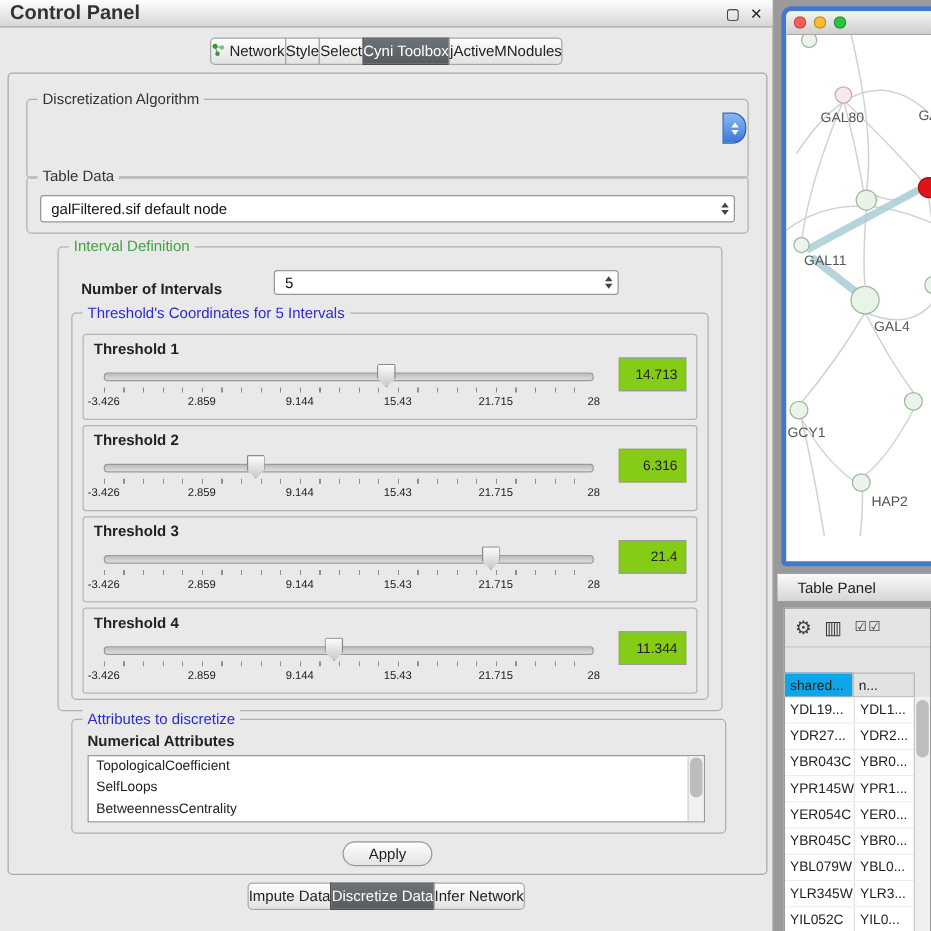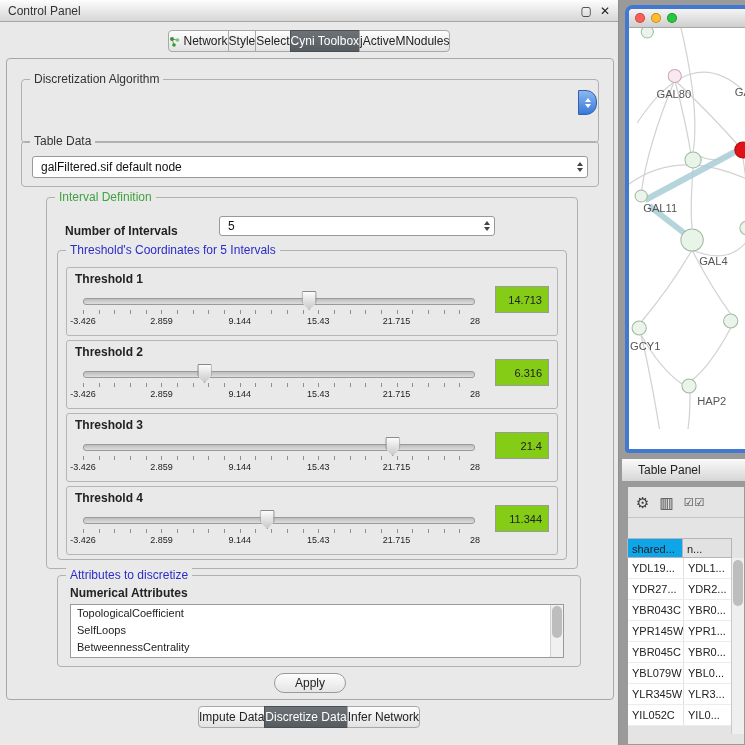--- a/index.html
+++ b/index.html
@@ -5,29 +5,29 @@
   html,body{margin:0;padding:0;}
   body{width:745px;height:745px;overflow:hidden;background:#9a9a9a;
        font-family:"Liberation Sans","DejaVu Sans",sans-serif;font-size:12px;color:#222;}
   #app{position:relative;width:745px;height:745px;}
 
   
   .control-panel{position:absolute;left:0;top:0;width:618px;height:745px;background:#e9e9e9;border-right:1px solid #8f8f8f;}
   .titlebar{position:absolute;left:0;top:0;right:0;height:22px;
             background:linear-gradient(#fdfdfd,#d6d6d6);border-bottom:1px solid #a5a5a5;
             display:flex;align-items:center;padding:0 8px;box-sizing:border-box;}
-  .tb-title{font-size:12px;color:#333;}
+  .tb-title{font-size:16px;color:#333;font-weight:bold;}
   .tb-icons{margin-left:auto;display:flex;gap:8px;}
   .tb-btn{font-size:12px;color:#222;cursor:default;line-height:1;}
 
   .tabstrip{position:absolute;left:0;right:0;display:flex;justify-content:center;}
   .tabstrip.top{top:30px;}
   .tabstrip.bottom{top:706px;}
   .tab{background:linear-gradient(#fdfdfd,#e2e2e2);border:1px solid #a8a8a8;margin-left:-1px;
-       padding:3px 0;font-size:12px;color:#222;display:flex;align-items:center;gap:4px;white-space:nowrap;}
+       padding:3px 0;font-size:12px;color:#222;display:flex;align-items:flex-start;gap:4px;white-space:nowrap;}
   .tab.first{border-radius:4px 0 0 4px;margin-left:0;}
   .tab.last{border-radius:0 4px 4px 0;}
   .tab.selected{background:linear-gradient(#6d7277,#565b60);color:#fff;border-color:#4a4f54;}
 
   .main-panel{position:absolute;left:6px;top:58px;width:606px;height:640px;
               border:1px solid #a8a8a8;border-radius:4px;background:#e9e9e9;}
 
   
   .group{position:absolute;border:1px solid #b0b0b0;border-radius:4px;box-sizing:border-box;}
   .legend{position:absolute;top:-8px;left:8px;background:#e9e9e9;padding:0 4px;font-size:12px;color:#333;white-space:nowrap;}
@@ -379,20 +379,24 @@
         </div>
       <div class="tr">
           <div class="td c1">YBR043C</div>
           <div class="td c2">YBR0...</div>
         </div>
       <div class="tr">
           <div class="td c1">YPR145W</div>
           <div class="td c2">YPR1...</div>
         </div>
       <div class="tr">
+          <div class="td c1">YER054C</div>
+          <div class="td c2">YER0...</div>
+        </div>
+      <div class="tr">
           <div class="td c1">YBR045C</div>
           <div class="td c2">YBR0...</div>
         </div>
       <div class="tr">
           <div class="td c1">YBL079W</div>
           <div class="td c2">YBL0...</div>
         </div>
       <div class="tr">
           <div class="td c1">YLR345W</div>
           <div class="td c2">YLR3...</div>

